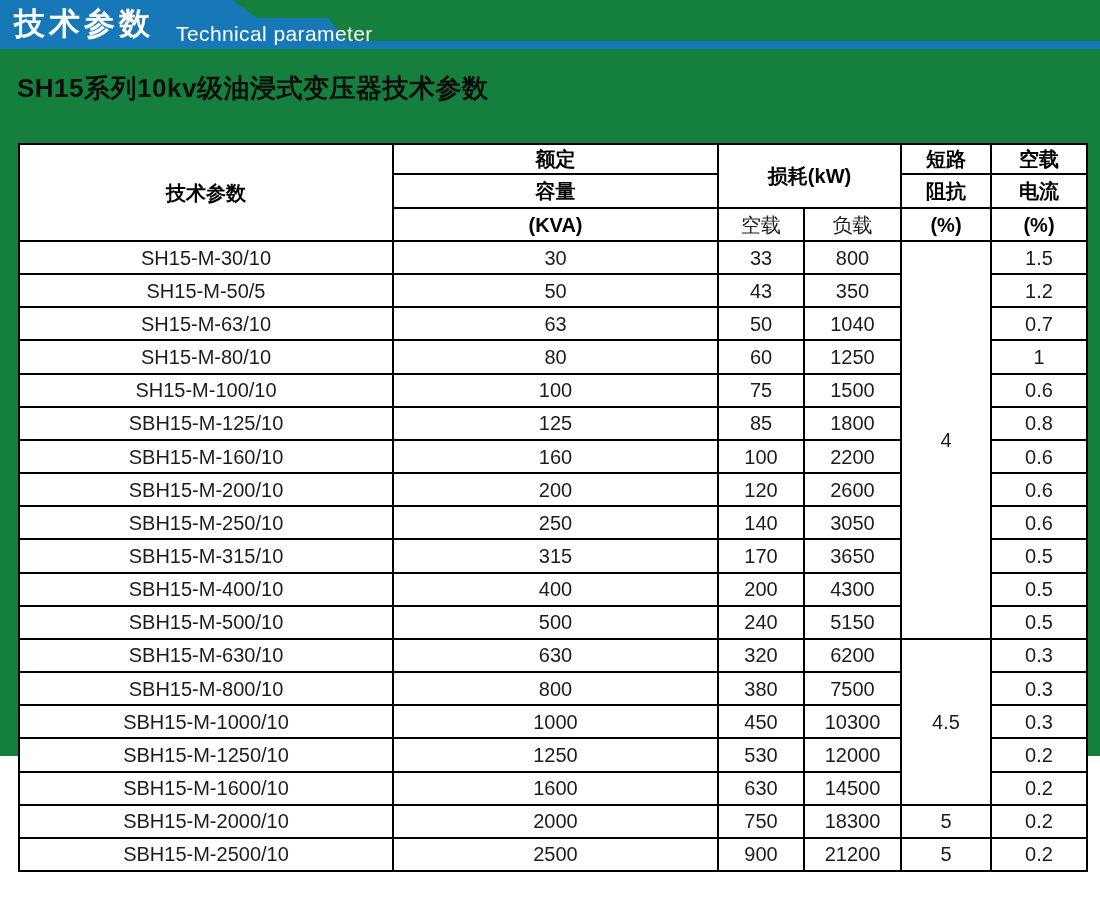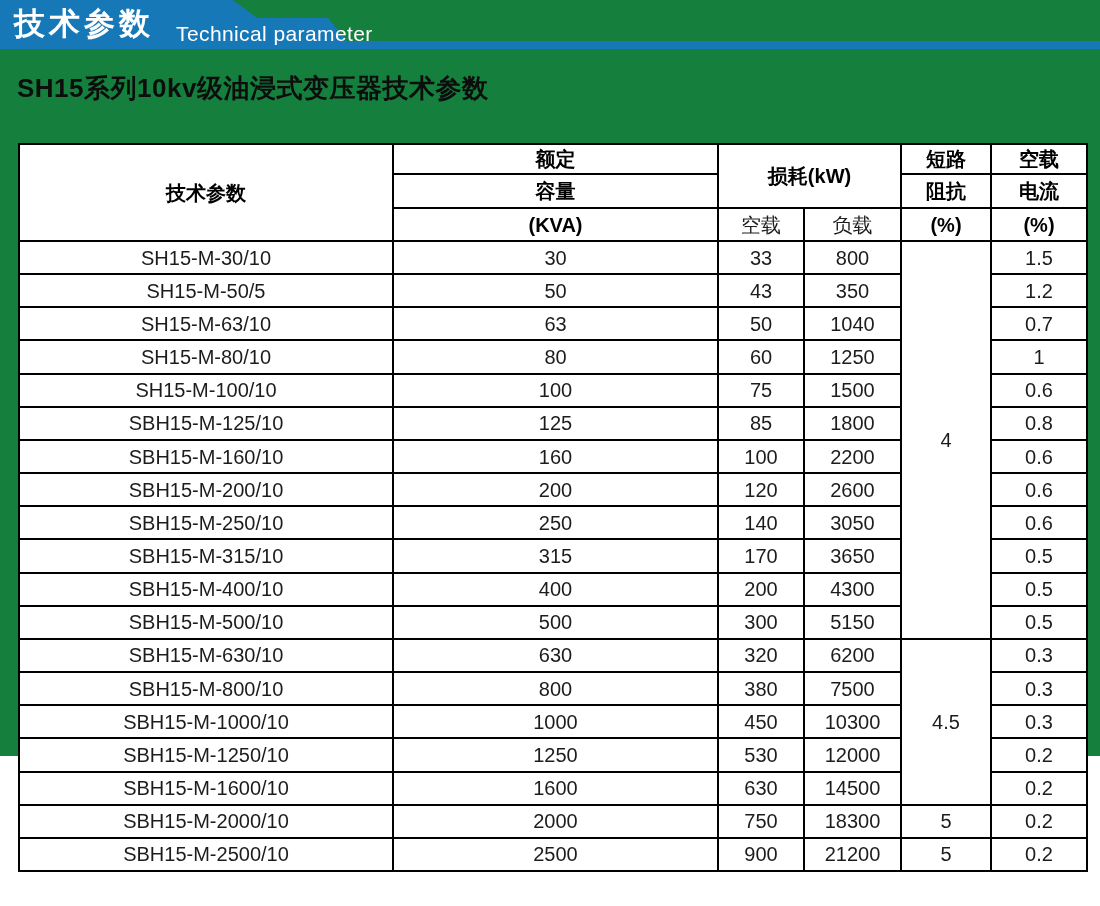--- a/index.html
+++ b/index.html
@@ -175,21 +175,21 @@
         <tr>
           <td>SBH15-M-400/10</td>
           <td>400</td>
           <td>200</td>
           <td>4300</td>
           <td>0.5</td>
         </tr>
         <tr>
           <td>SBH15-M-500/10</td>
           <td>500</td>
-          <td>300</td>
+          <td>240</td>
           <td>5150</td>
           <td>0.5</td>
         </tr>
         <tr>
           <td>SBH15-M-630/10</td>
           <td>630</td>
           <td>320</td>
           <td>6200</td>
           <td rowspan="5">4.5</td>
           <td>0.3</td>

